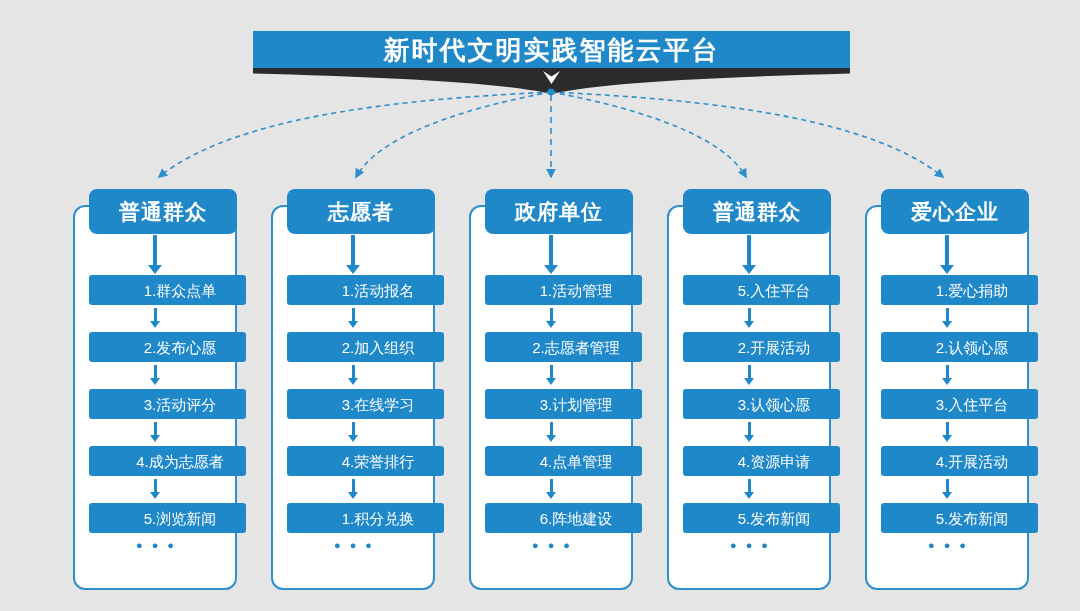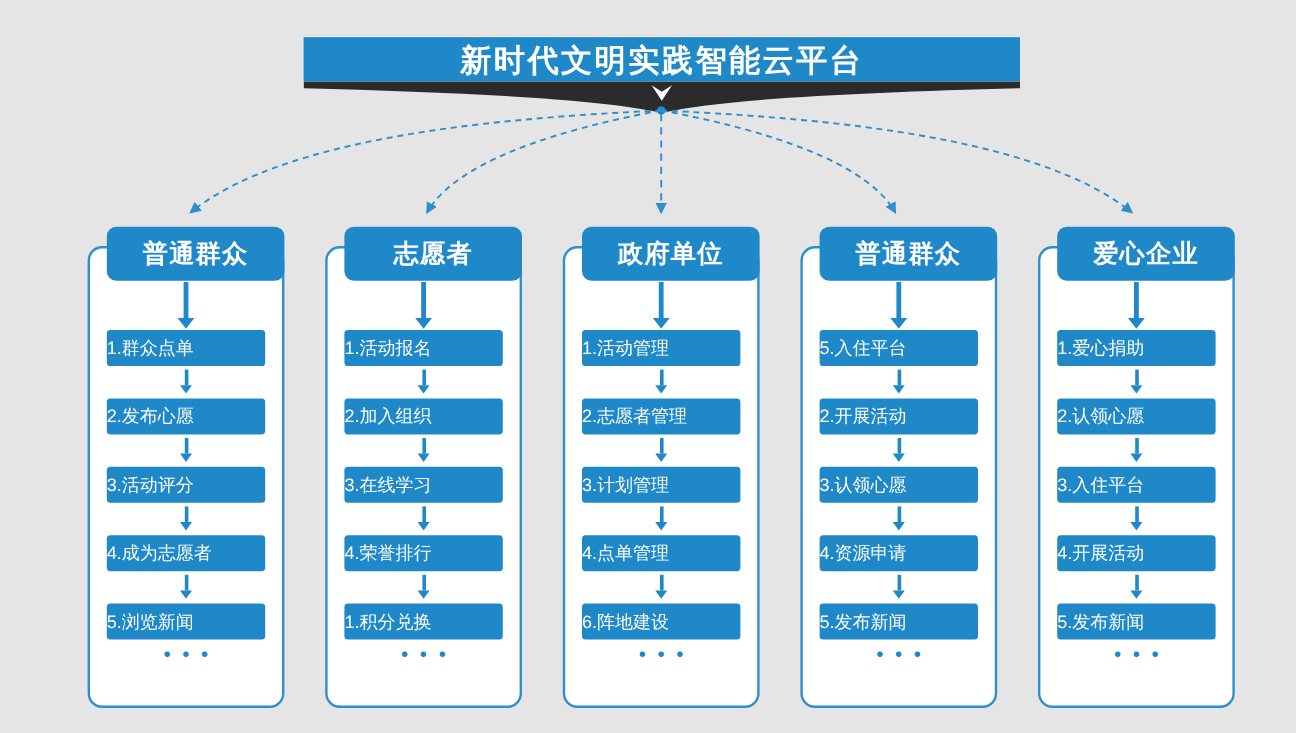--- a/index.html
+++ b/index.html
@@ -25,21 +25,21 @@
     border:2px solid #2E8FCC; border-radius:12px; background:#ffffff;
   }
   .col-header {
     position:absolute; left:16px; top:0; width:148px; height:45px;
     background:#1E88C9; border-radius:8px; color:#ffffff; font-weight:bold;
     font-size:21px; text-align:center; line-height:46px; letter-spacing:1px;
   }
   .item {
     position:absolute; left:16px; width:132px; height:30px;
     background:#1E88C9; border-radius:3px; color:#ffffff;
-    font-size:15px; line-height:31px;
+    font-size:15px; text-align:center; line-height:31px;padding-left:25px;
   }
   .item-1 { top:86px; } .item-2 { top:143px; } .item-3 { top:200px; }
   .item-4 { top:257px; } .item-5 { top:314px; }
 
   
   .v-arrow { position:absolute; left:0; width:100%; display:flex; flex-direction:column; align-items:center; }
   .v-arrow .bar { background:#1E88C9; }
   .v-arrow .tip { width:0; height:0; border-style:solid; border-color:#1E88C9 transparent transparent transparent; }
   .arrow-big { top:46px; }
   .arrow-big .bar { width:4px; height:30px; }

